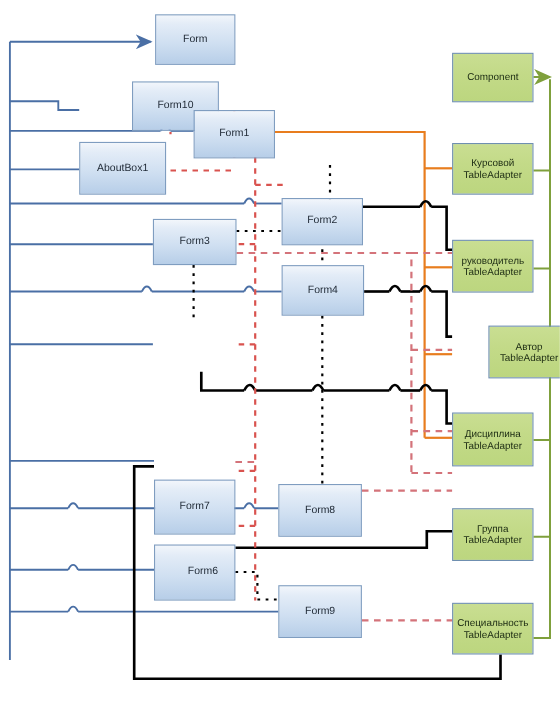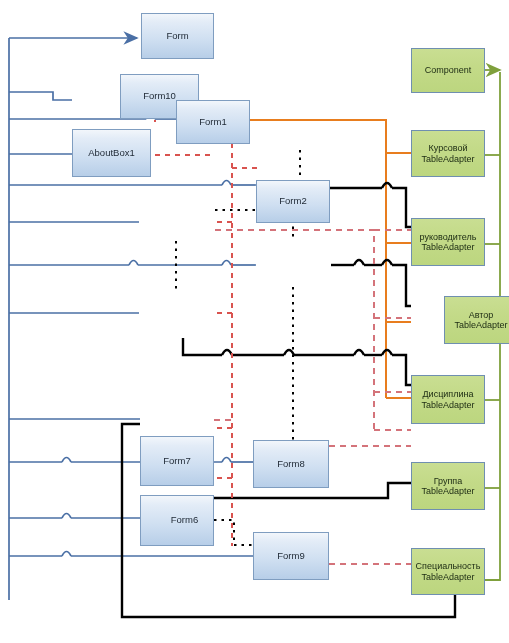--- a/index.html
+++ b/index.html
@@ -172,20 +172,26 @@
     </div>
   <div class="node form-node" style="left: 72px; top: 129px; width: 79px; height: 48px;">
       <span>AboutBox1</span>
     </div>
   <div class="node form-node" style="left: 176px; top: 100px; width: 74px; height: 44px;">
       <span>Form1</span>
     </div>
   <div class="node form-node" style="left: 256px; top: 144px; width: 74px; height: 43px; margin-top: 36px;">
       <span>Form2</span>
     </div>
+  <div class="node form-node" style="left: 139px; top: 199px; width: 76px; height: 42px;">
+      <span>Form3</span>
+    </div>
+  <div class="node form-node" style="left: 256px; top: 241px; width: 75px; height: 46px;">
+      <span>Form4</span>
+    </div>
   <div class="node form-node" style="left: 140px; top: 396px; width: 74px; height: 50px; margin-top: 40px;">
       <span>Form7</span>
     </div>
   <div class="node form-node" style="left: 253px; top: 440px; width: 76px; height: 48px;">
       <span>Form8</span>
     </div>
   <div class="node form-node" style="left: 140px; top: 495px; width: 74px; height: 51px; padding-left: 15px;">
       <span>Form6</span>
     </div>
   <div class="node form-node" style="left: 253px; top: 532px; width: 76px; height: 48px;">

